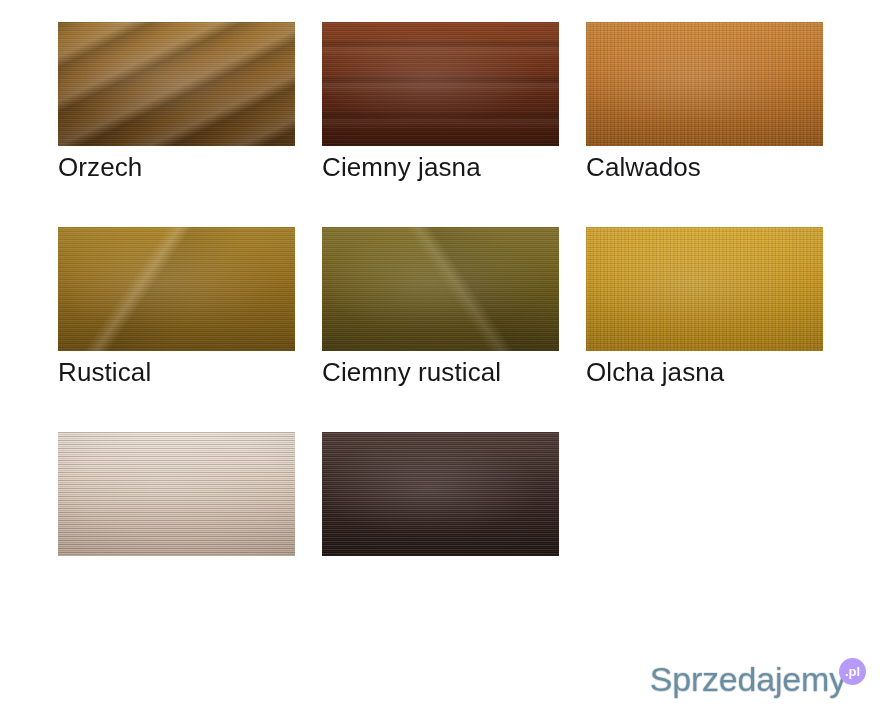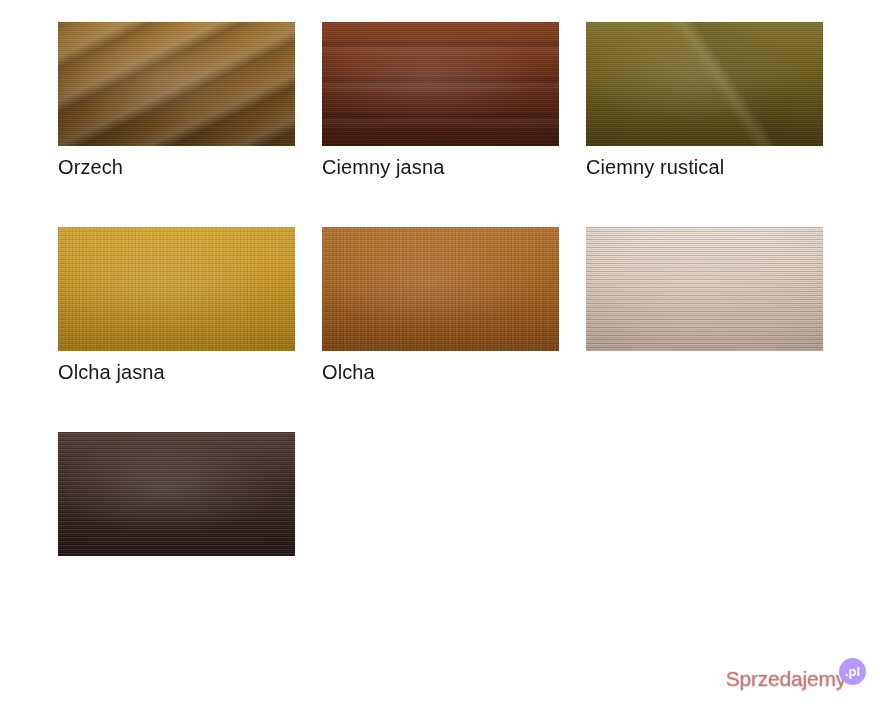--- a/index.html
+++ b/index.html
@@ -160,42 +160,42 @@
     background-image:
       radial-gradient(
         ellipse 95% 90% at 50% 45%,
         rgba(0,0,0,0.00) 45%,
         rgba(0,0,0,0.10) 100%
       );
   }
 
   .swatch-label {
     margin-top: 9px;
-    font-size: 20px;
+    font-size: 26px;
     line-height: 24px;
     color: #17171a;
     letter-spacing: 0.1px;
     white-space: nowrap;
   }
 
   
   #watermark {
     position: absolute;
     right: 14px;
     bottom: 17px;
     display: flex;
     align-items: flex-start;
     pointer-events: none;
     opacity: 0.62;
   }
   #watermark-text {
-    font-size: 21px;
+    font-size: 34px;
     line-height: 30px;
     font-weight: 400;
-    color: #b91c1c;
+    color: #0c4a6e;
     text-shadow:
       0 1px 0 rgba(150,150,150,0.55),
       0 -1px 0 rgba(150,150,150,0.35),
       1px 0 0 rgba(150,150,150,0.35),
       -1px 0 0 rgba(150,150,150,0.35);
     letter-spacing: -0.2px;
   }
   #watermark-badge {
     width: 27px;
     height: 27px;
@@ -226,45 +226,54 @@
     <div class="swatch-cell">
       <div class="swatch-chip" style="background: linear-gradient(rgb(140, 69, 36) 0%, rgb(107, 47, 23) 42%, rgb(61, 22, 10) 100%);">
         <span class="grain band-h"></span>
         <span class="grain fine-h"></span>
         <span class="grain soft-glow"></span>
         <span class="grain vignette"></span>
       </div>
       <div class="swatch-label">Ciemny jasna</div>
     </div>
     <div class="swatch-cell">
+      <div class="swatch-chip" style="background: linear-gradient(rgb(211, 140, 62) 0%, rgb(193, 118, 42) 42%, rgb(154, 90, 28) 100%);">
+        <span class="grain fine-v"></span>
+        <span class="grain fine-h"></span>
+        <span class="grain soft-glow"></span>
+        <span class="grain vignette"></span>
+      </div>
+      <div class="swatch-label">Calwados</div>
+    </div>
+    <div class="swatch-cell">
+      <div class="swatch-chip" style="background: linear-gradient(rgb(176, 138, 48) 0%, rgb(151, 112, 30) 42%, rgb(111, 81, 19) 100%);">
+        <span class="grain diag-split"></span>
+        <span class="grain fine-h"></span>
+        <span class="grain soft-glow"></span>
+        <span class="grain vignette"></span>
+      </div>
+      <div class="swatch-label">Rustical</div>
+    </div>
+    <div class="swatch-cell">
       <div class="swatch-chip" style="background: linear-gradient(rgb(139, 122, 52) 0%, rgb(113, 96, 31) 42%, rgb(76, 63, 19) 100%);">
         <span class="grain diag-split2"></span>
         <span class="grain fine-h"></span>
         <span class="grain soft-glow"></span>
         <span class="grain vignette"></span>
       </div>
       <div class="swatch-label">Ciemny rustical</div>
     </div>
     <div class="swatch-cell">
       <div class="swatch-chip" style="background: linear-gradient(rgb(220, 174, 56) 0%, rgb(202, 153, 34) 42%, rgb(169, 124, 21) 100%);">
         <span class="grain fine-v"></span>
         <span class="grain fine-h"></span>
         <span class="grain soft-glow"></span>
         <span class="grain vignette"></span>
       </div>
       <div class="swatch-label">Olcha jasna</div>
-    </div>
-    <div class="swatch-cell">
-      <div class="swatch-chip" style="background: linear-gradient(rgb(189, 123, 51) 0%, rgb(169, 100, 31) 42%, rgb(128, 72, 19) 100%);">
-        <span class="grain fine-v"></span>
-        <span class="grain fine-h"></span>
-        <span class="grain soft-glow"></span>
-        <span class="grain vignette"></span>
-      </div>
-      <div class="swatch-label">Olcha</div>
     </div>
     <div class="swatch-cell">
       <div class="swatch-chip" style="background: linear-gradient(rgb(240, 228, 218) 0%, rgb(221, 204, 189) 42%, rgb(192, 171, 155) 100%);">
         <span class="grain fine-h"></span>
         <span class="grain fine-h"></span>
         <span class="grain soft-glow"></span>
         <span class="grain vignette"></span>
       </div>
     </div>
     <div class="swatch-cell">

